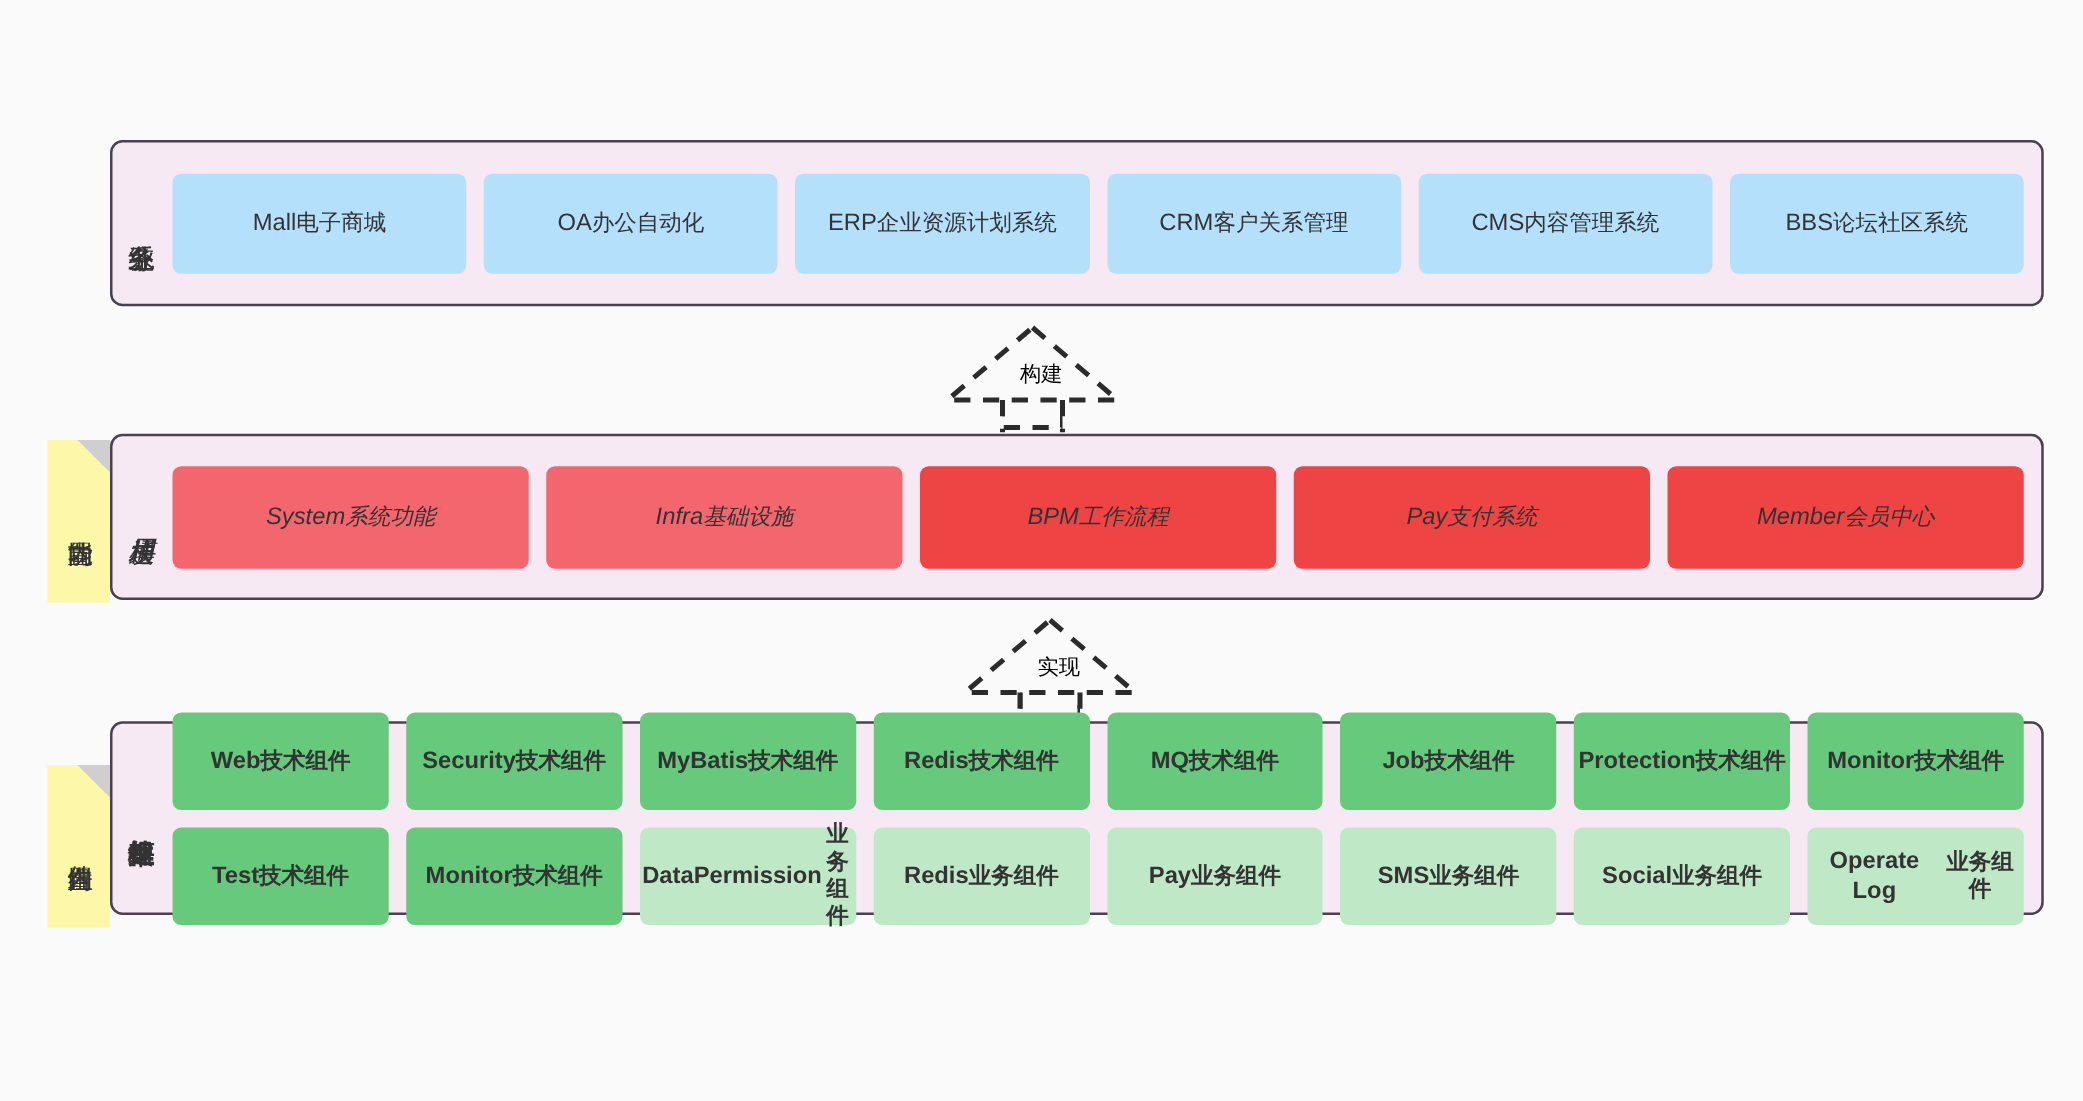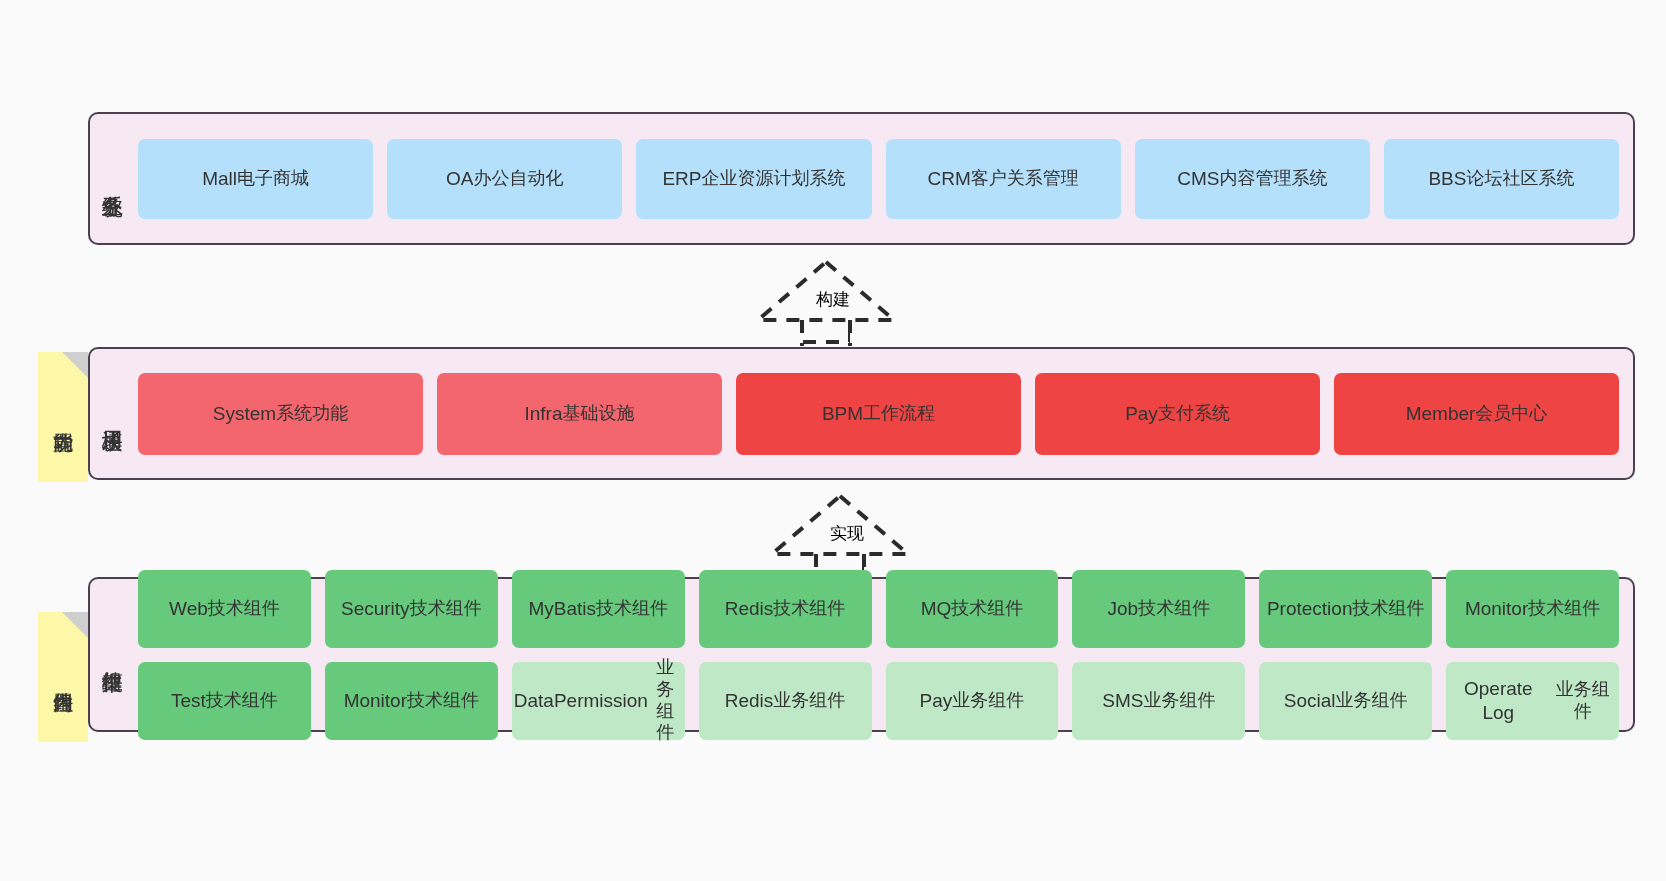--- a/index.html
+++ b/index.html
@@ -186,21 +186,21 @@
     <svg width="48" height="24" viewBox="0 0 48 24">
       <path d="M 0 0 L 0 22 L 48 22 L 48 0" fill="none" stroke="#2b2b2b" stroke-width="4" stroke-dasharray="13,10"></path>
     </svg>
   </div>
 
   <div class="note" id="note-modules" style="left:38px; top:352px; width:50px; height:130px;">
     <span class="fold"></span>
     <span>内置功能</span>
   </div>
 
-  <div class="layer" id="layer-modules" style="left:88px; top:347px; width:1547px; height:133px;">
+  <div class="layer" id="layer-modules" style="left:88px; top:347px; width:1547px; height:133px;font-style:italic;">
     <div class="layer-label">通用模块</div>
     <div class="layer-body">
       <div class="row">
 
         <div class="card c-red h-mod">
           <span class="t1">System</span>
           <span class="t2">系统功能</span>
         </div>
 
         <div class="card c-red h-mod">
@@ -239,21 +239,21 @@
     <svg width="48" height="24" viewBox="0 0 48 24">
       <path d="M 0 0 L 0 22 L 48 22 L 48 0" fill="none" stroke="#2b2b2b" stroke-width="4" stroke-dasharray="13,10"></path>
     </svg>
   </div>
 
   <div class="note" id="note-framework" style="left:38px; top:612px; width:50px; height:130px;">
     <span class="fold"></span>
     <span>内置组件</span>
   </div>
 
-  <div class="layer" id="layer-framework" style="left:88px; top:577px; width:1547px; height:155px;">
+  <div class="layer" id="layer-framework" style="left:88px; top:577px; width:1547px; height:155px;font-weight:bold;">
     <div class="layer-label">框架组件</div>
     <div class="layer-body">
 
       <div class="row">
         <div class="card c-green h-fw">
           <span class="t1">Web</span>
           <span class="t2">技术组件</span>
         </div>
         <div class="card c-green h-fw">
           <span class="t1">Security</span>

